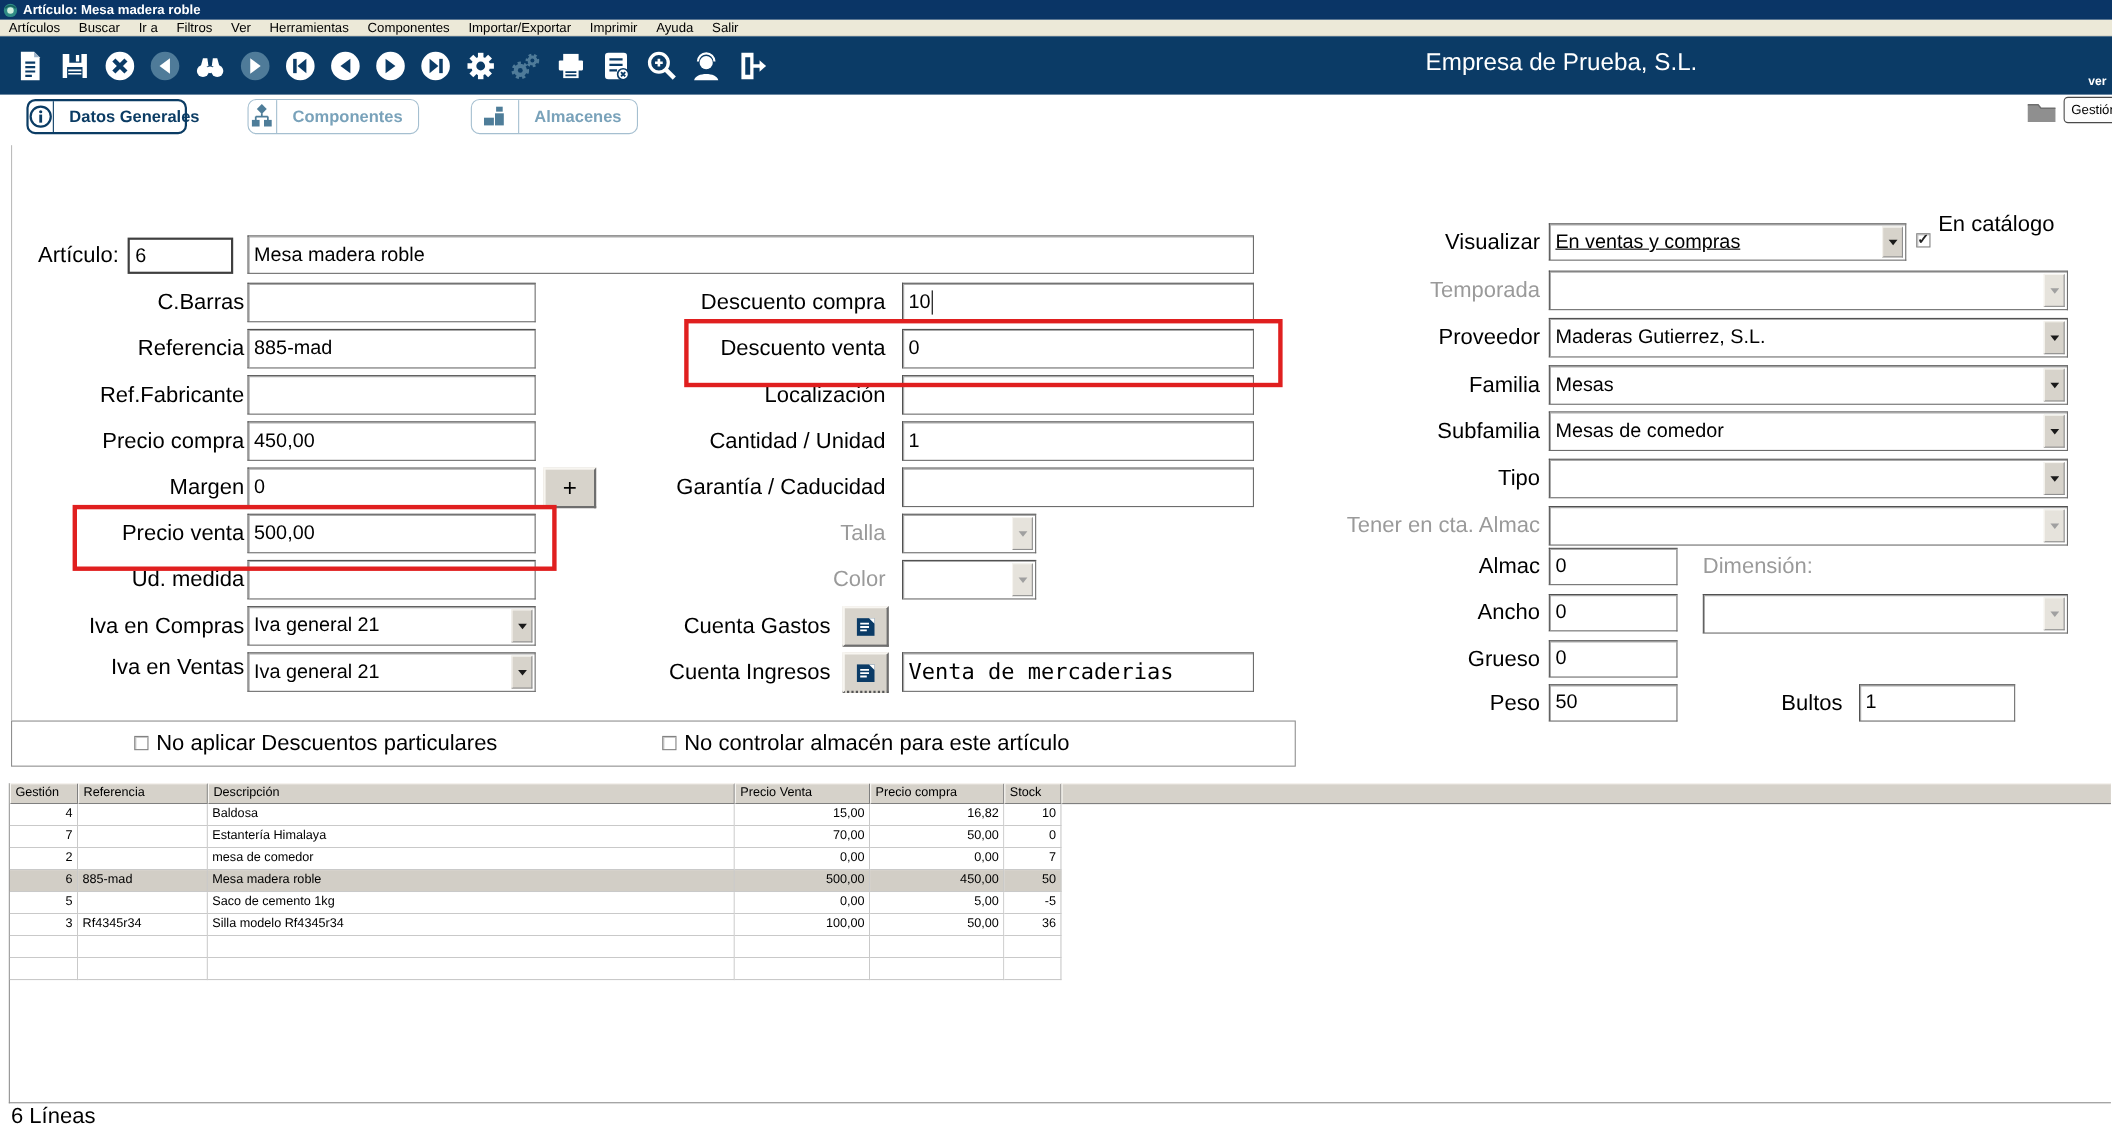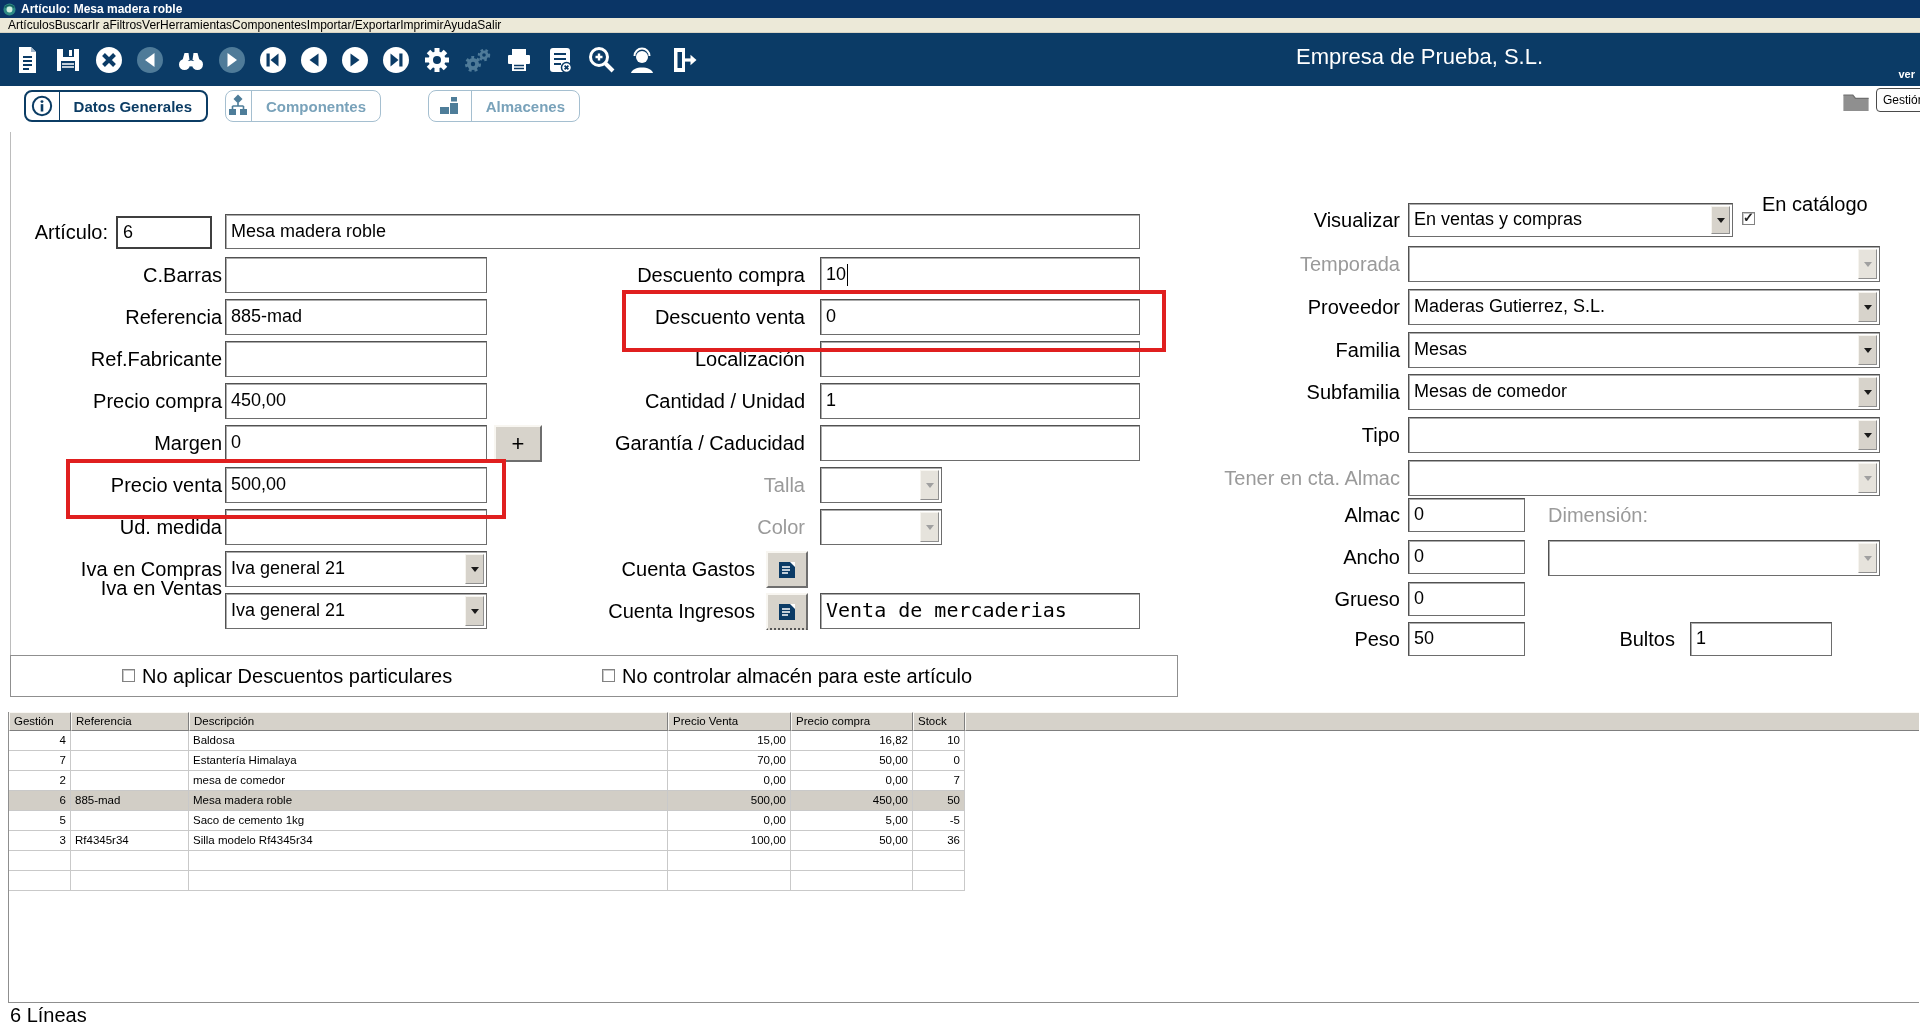--- a/index.html
+++ b/index.html
@@ -3,21 +3,21 @@
 <meta charset="utf-8">
 <style>
   html,body{margin:0;padding:0;background:#fff;}
   .screen{position:relative;width:1920px;height:1032px;overflow:hidden;background:#fff;
           font-family:"Liberation Sans",sans-serif;}
   
   .titlebar{position:absolute;left:0;top:0;width:1920px;height:18px;background:#0a3566;
             color:#fff;display:flex;align-items:center;gap:5px;padding-left:3px;box-sizing:border-box;
             font-size:12px;font-weight:bold;}
   .menubar{position:absolute;left:0;top:18px;width:1920px;height:15px;background:#ece9d8;
-           display:flex;align-items:center;padding-left:8px;box-sizing:border-box;
+           display:flex;align-items:center;gap:17px;padding-left:8px;box-sizing:border-box;
            font-size:12px;color:#000;border-bottom:1px solid #d8d4c4;}
   .menubar span{cursor:default;}
   .toolbar{position:absolute;left:0;top:33px;width:1920px;height:53px;background:#0b3b66;
            display:flex;align-items:center;gap:7px;padding-left:10px;box-sizing:border-box;}
   .tbtn{width:34px;height:34px;display:flex;align-items:center;justify-content:center;flex:0 0 auto;}
   .tbtn svg{width:32px;height:32px;}
   .company{position:absolute;left:1296px;top:44px;width:300px;color:#fff;font-size:22px;}
   .vertxt{position:absolute;right:5px;top:68px;color:#fff;font-size:11px;font-weight:bold;}
   
   .tab{position:absolute;top:90px;height:32px;background:#fff;border:1px solid #a5bfd0;
@@ -232,21 +232,21 @@
           <path d="M7 4h11v24H7z" fill="#fff"></path>
           <path d="M10.5 8h4.5v16h-4.5z" fill="#0b3b66"></path>
           <path d="M16 16h9" stroke="#fff" stroke-width="3.2"></path>
           <path d="M23.5 10.8l6 5.2-6 5.2z" fill="#fff"></path>
         </svg>
       </div>
   </div>
   <div class="company">Empresa de Prueba, S.L.</div>
   <div class="vertxt">ver</div>
 
-  <div class="tab active" style="left:24px;width:184px;">
+  <div class="tab active" style="left:24px;width:146px;">
     <span class="ticon">
         <svg width="22" height="22" viewBox="0 0 24 24">
           <circle cx="12" cy="12" r="10" fill="none" stroke="#0b3c64" stroke-width="2.2"></circle>
           <circle cx="12" cy="7.2" r="1.6" fill="#0b3c64"></circle>
           <rect x="10.6" y="10" width="2.8" height="8" fill="#0b3c64"></rect>
         </svg>
       </span>
     <span class="tlabel">Datos Generales</span>
   </div>
   <div class="tab" style="left:225px;width:156px;">
@@ -303,21 +303,21 @@
 
   <div class="lbl" style="left:12px;top:467px;width:210px;">Precio venta</div>
   <div class="fld" style="left:225px;top:467px;width:262px;"><span>500,00</span></div>
 
   <div class="lbl" style="left:12px;top:509px;width:210px;">Ud. medida</div>
   <div class="fld" style="left:225px;top:509px;width:262px;"><span></span></div>
 
   <div class="lbl" style="left:12px;top:551px;width:210px;">Iva en Compras</div>
   <div class="fld combo" style="left:225px;top:551px;width:262px;"><span>Iva general 21</span><span class="dd"></span></div>
 
-  <div class="lbl" style="left:12px;top:570px;width:210px;text-align:right;">Iva en Ventas</div>
+  <div class="lbl" style="left:12px;top:589px;width:210px;text-align:right;">Iva en Ventas</div>
   <div class="fld combo" style="left:225px;top:593px;width:262px;"><span>Iva general 21</span><span class="dd"></span></div>
 
   <div class="lbl" style="left:500px;top:257px;width:305px;">Descuento compra</div>
   <div class="fld" style="left:820px;top:257px;width:320px;"><span>10</span><span class="caret"></span></div>
 
   <div class="lbl" style="left:500px;top:299px;width:305px;">Descuento venta</div>
   <div class="fld" style="left:820px;top:299px;width:320px;"><span>0</span></div>
 
   <div class="lbl" style="left:500px;top:341px;width:305px;">Localización</div>
   <div class="fld" style="left:820px;top:341px;width:320px;"><span></span></div>
@@ -347,21 +347,21 @@
   <div class="btn3d" style="left:766px;top:593px;width:42px;height:37px;border-bottom:2px dotted #555;">
       <svg width="20" height="20" viewBox="0 0 20 20">
         <rect x="2" y="2" width="16" height="16" fill="#0b3b66"></rect>
         <path d="M13 2l5 5V2z" fill="#fff"></path>
         <path d="M5 7h8M5 10h8M5 13h6" stroke="#fff" stroke-width="1.6"></path>
       </svg>
     </div>
   <div class="fld mono" style="left:820px;top:593px;width:320px;"><span>Venta de mercaderias</span></div>
 
   <div class="lbl" style="left:1145px;top:203px;width:255px;height:34px;line-height:34px;">Visualizar</div>
-  <div class="fld combo" style="left:1408px;top:203px;width:325px;height:34px;line-height:31px;"><span>En ventas y compras</span><span class="dd"></span></div>
+  <div class="fld combo" style="left:1408px;top:203px;width:325px;height:34px;line-height:31px;text-decoration:underline;"><span>En ventas y compras</span><span class="dd"></span></div>
   <span class="cb checked" style="left:1742px;top:212px;"></span>
   <div class="lbl la" style="left:1762px;top:187px;width:130px;height:34px;line-height:34px;">En catálogo</div>
 
   <div class="lbl dis" style="left:1145px;top:246px;width:255px;">Temporada</div>
   <div class="fld combo" style="left:1408px;top:246px;width:472px;"><span></span><span class="dd dis"></span></div>
 
   <div class="lbl" style="left:1145px;top:289px;width:255px;">Proveedor</div>
   <div class="fld combo" style="left:1408px;top:289px;width:472px;"><span>Maderas Gutierrez, S.L.</span><span class="dd"></span></div>
 
   <div class="lbl" style="left:1145px;top:332px;width:255px;">Familia</div>

